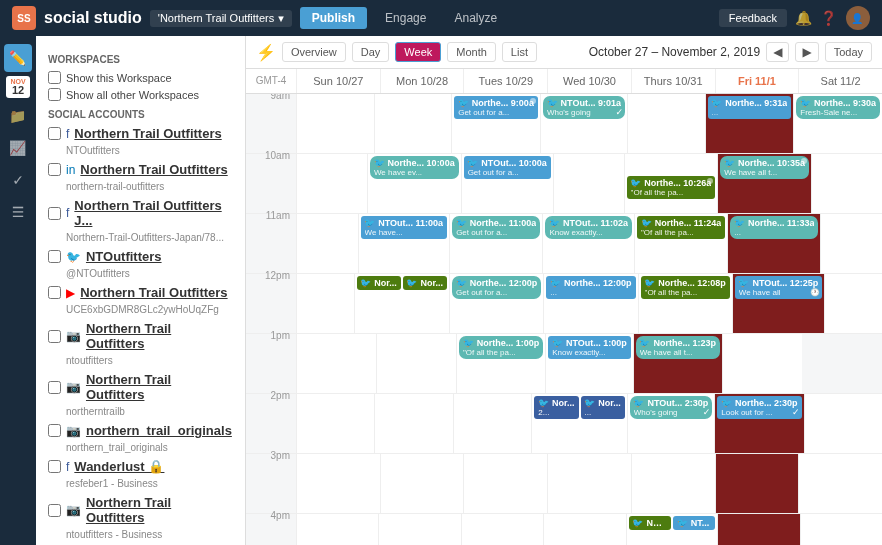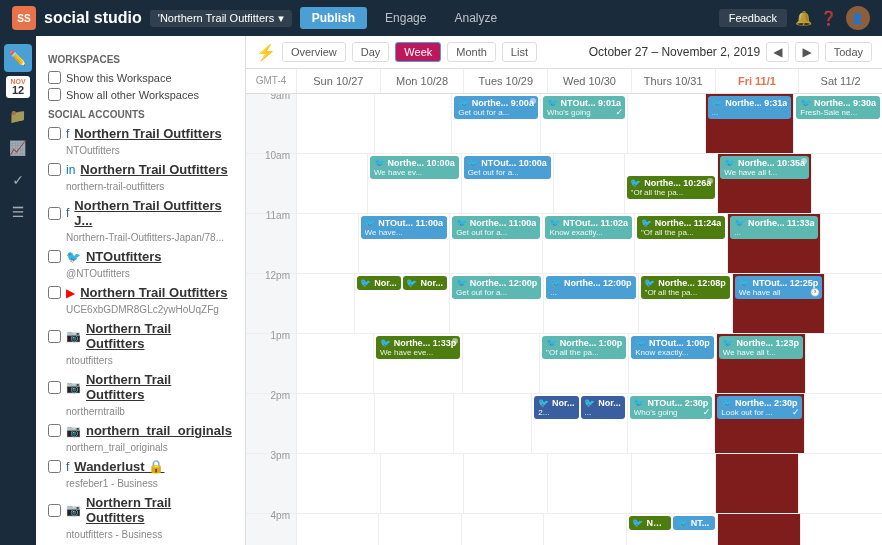--- a/index.html
+++ b/index.html
@@ -72,21 +72,21 @@
     
     .time-grid { display: flex; flex-direction: column; }
     .time-row { display: grid; grid-template-columns: 50px repeat(7, 1fr); min-height: 60px; border-bottom: 1px solid #eee; }
     .time-label { font-size: 10px; color: #999; text-align: right; padding: 2px 6px 0 0; margin-top: -6px; }
     .time-cell { border-left: 1px solid #eee; padding: 2px; display: flex; flex-direction: column; gap: 2px; position: relative; background: white; }
     .time-cell.today-col { background: #7f1d1d; }
 
     
     .event { border-radius: 3px; padding: 2px 4px; font-size: 9px; color: white; cursor: pointer; overflow: hidden; position: relative; margin-bottom: 1px; }
     .event-blue { background: #4a9fd4; }
-    .event-teal { background: #5db8b2; }
+    .event-teal { background: #5db8b2; border-radius: 7px; }
     .event-pink { background: #4d7c0f; }
     .event-dark-blue { background: #3a5fa0; }
     .event-title { font-weight: 600; font-size: 9px; white-space: nowrap; overflow: hidden; text-overflow: ellipsis; }
     .event-subtitle { font-size: 8px; opacity: 0.9; white-space: nowrap; overflow: hidden; text-overflow: ellipsis; }
     .event-check { position: absolute; right: 2px; bottom: 2px; font-size: 9px; }
     .event-bubble { position: absolute; right: 2px; top: 2px; width: 6px; height: 6px; border-radius: 50%; background: rgba(255,255,255,0.5); }
     .event-row { display: flex; gap: 2px; }
 
     
     ::-webkit-scrollbar { width: 6px; height: 6px; }
@@ -428,27 +428,20 @@
               <div class="event-subtitle">We have all</div>
               <span class="event-check" style="font-size:8px;">🕐</span>
             </div>
           </div>
           <div class="time-cell"></div>
         </div>
 
         <div class="time-row">
           <div class="time-label">1pm</div>
           <div class="time-cell"></div>
-          <div class="time-cell">
-            <div class="event event-pink">
-              <div class="event-title">🐦 Northe... 1:33p</div>
-              <div class="event-subtitle">We have eve...</div>
-              <div class="event-bubble"></div>
-            </div>
-          </div>
           <div class="time-cell"></div>
           <div class="time-cell">
             <div class="event event-teal">
               <div class="event-title">🐦 Northe... 1:00p</div>
               <div class="event-subtitle">"Of all the pa...</div>
             </div>
           </div>
           <div class="time-cell">
             <div class="event event-blue">
               <div class="event-title">🐦 NTOut... 1:00p</div>

